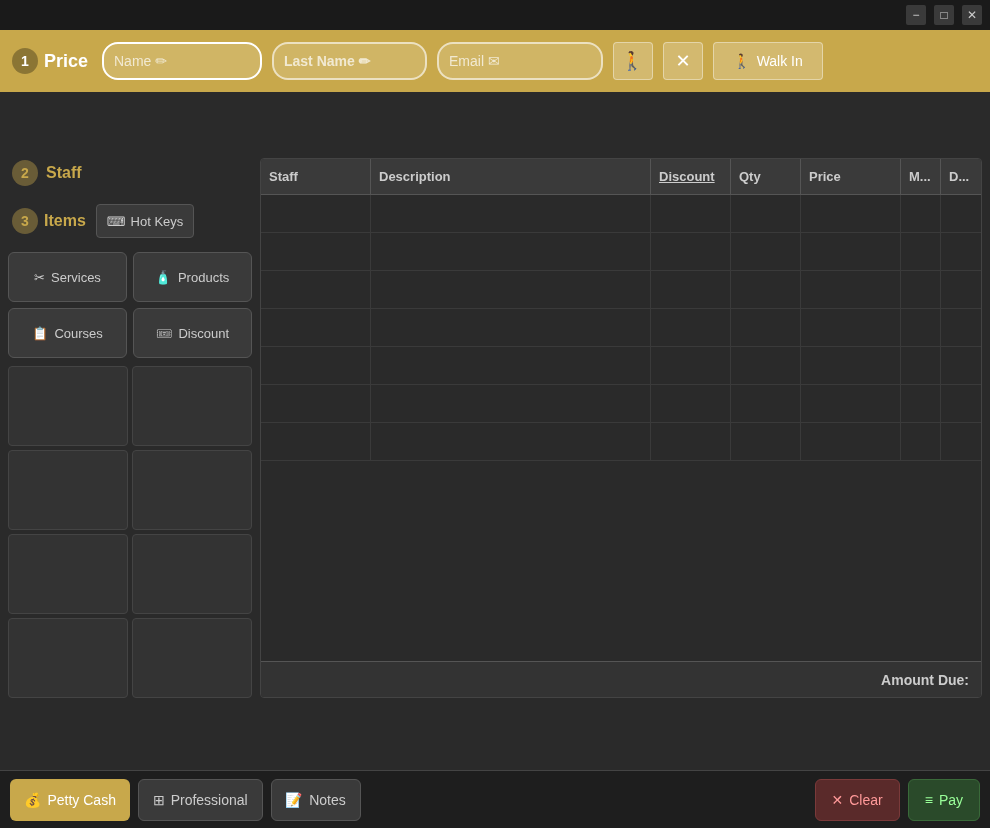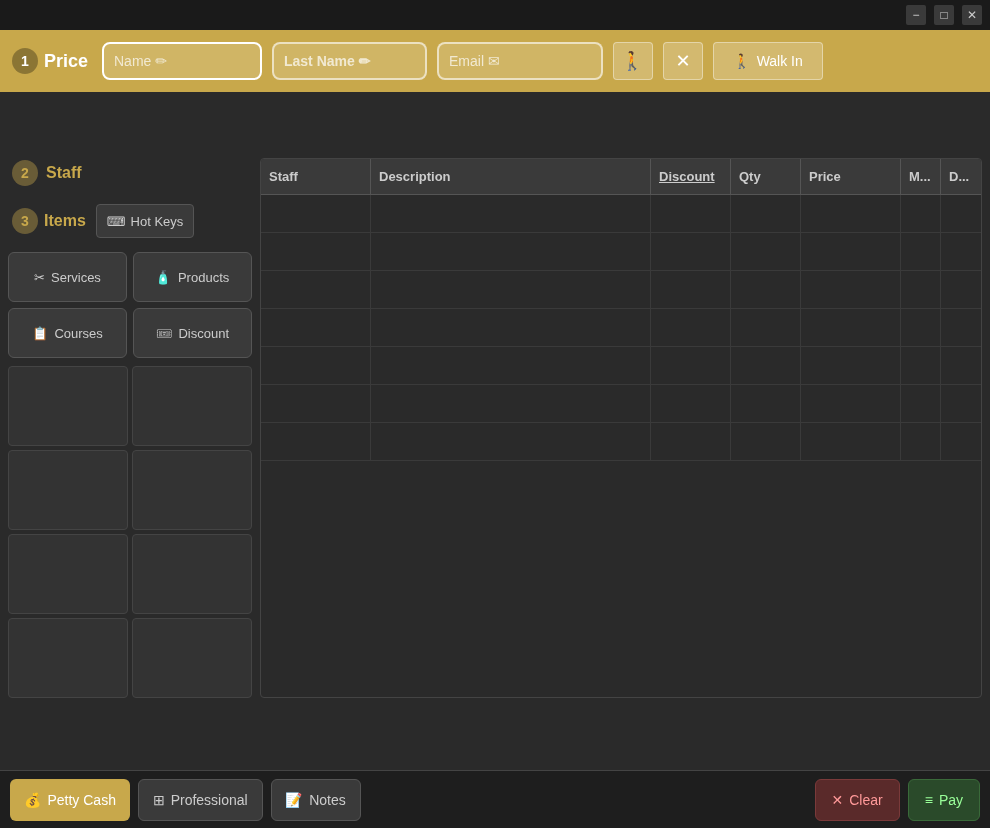--- a/index.html
+++ b/index.html
@@ -58,21 +58,21 @@
       background: rgba(0,0,0,0.3);
       border-radius: 50%;
       width: 26px; height: 26px;
       display: flex; align-items: center; justify-content: center;
       font-size: 14px;
     }
     .client-input {
       height: 38px;
       background: rgba(255,255,255,0.15);
       border: 2px solid rgba(255,255,255,0.6);
-      border-radius: 8px;
+      border-radius: 16px;
       color: #fff;
       padding: 0 10px;
       font-size: 14px;
       outline: none;
     }
     .client-input::placeholder { color: rgba(255,255,255,0.7); }
     .client-input.name-field { width: 160px; border: 2px solid #fff; }
     .client-input.lastname-field { width: 155px; font-weight: bold; }
     .client-input.mobile-field { width: 145px; }
     .client-input.email-field { width: 166px; }
@@ -489,20 +489,23 @@
           <div class="td staff"></div>
           <div class="td desc"></div>
           <div class="td discount"></div>
           <div class="td qty"></div>
           <div class="td price"></div>
           <div class="td misc"></div>
           <div class="td del"></div>
         </div>
       </div>
 
+      <div class="table-footer">
+        <span class="amount-due">Amount Due:</span>
+      </div>
     </div>
   </div>
 
 </div>
 
 <div class="bottom-bar">
   <button class="bottom-btn">
     <span>💰</span>
     <span>Petty Cash</span>
   </button>

